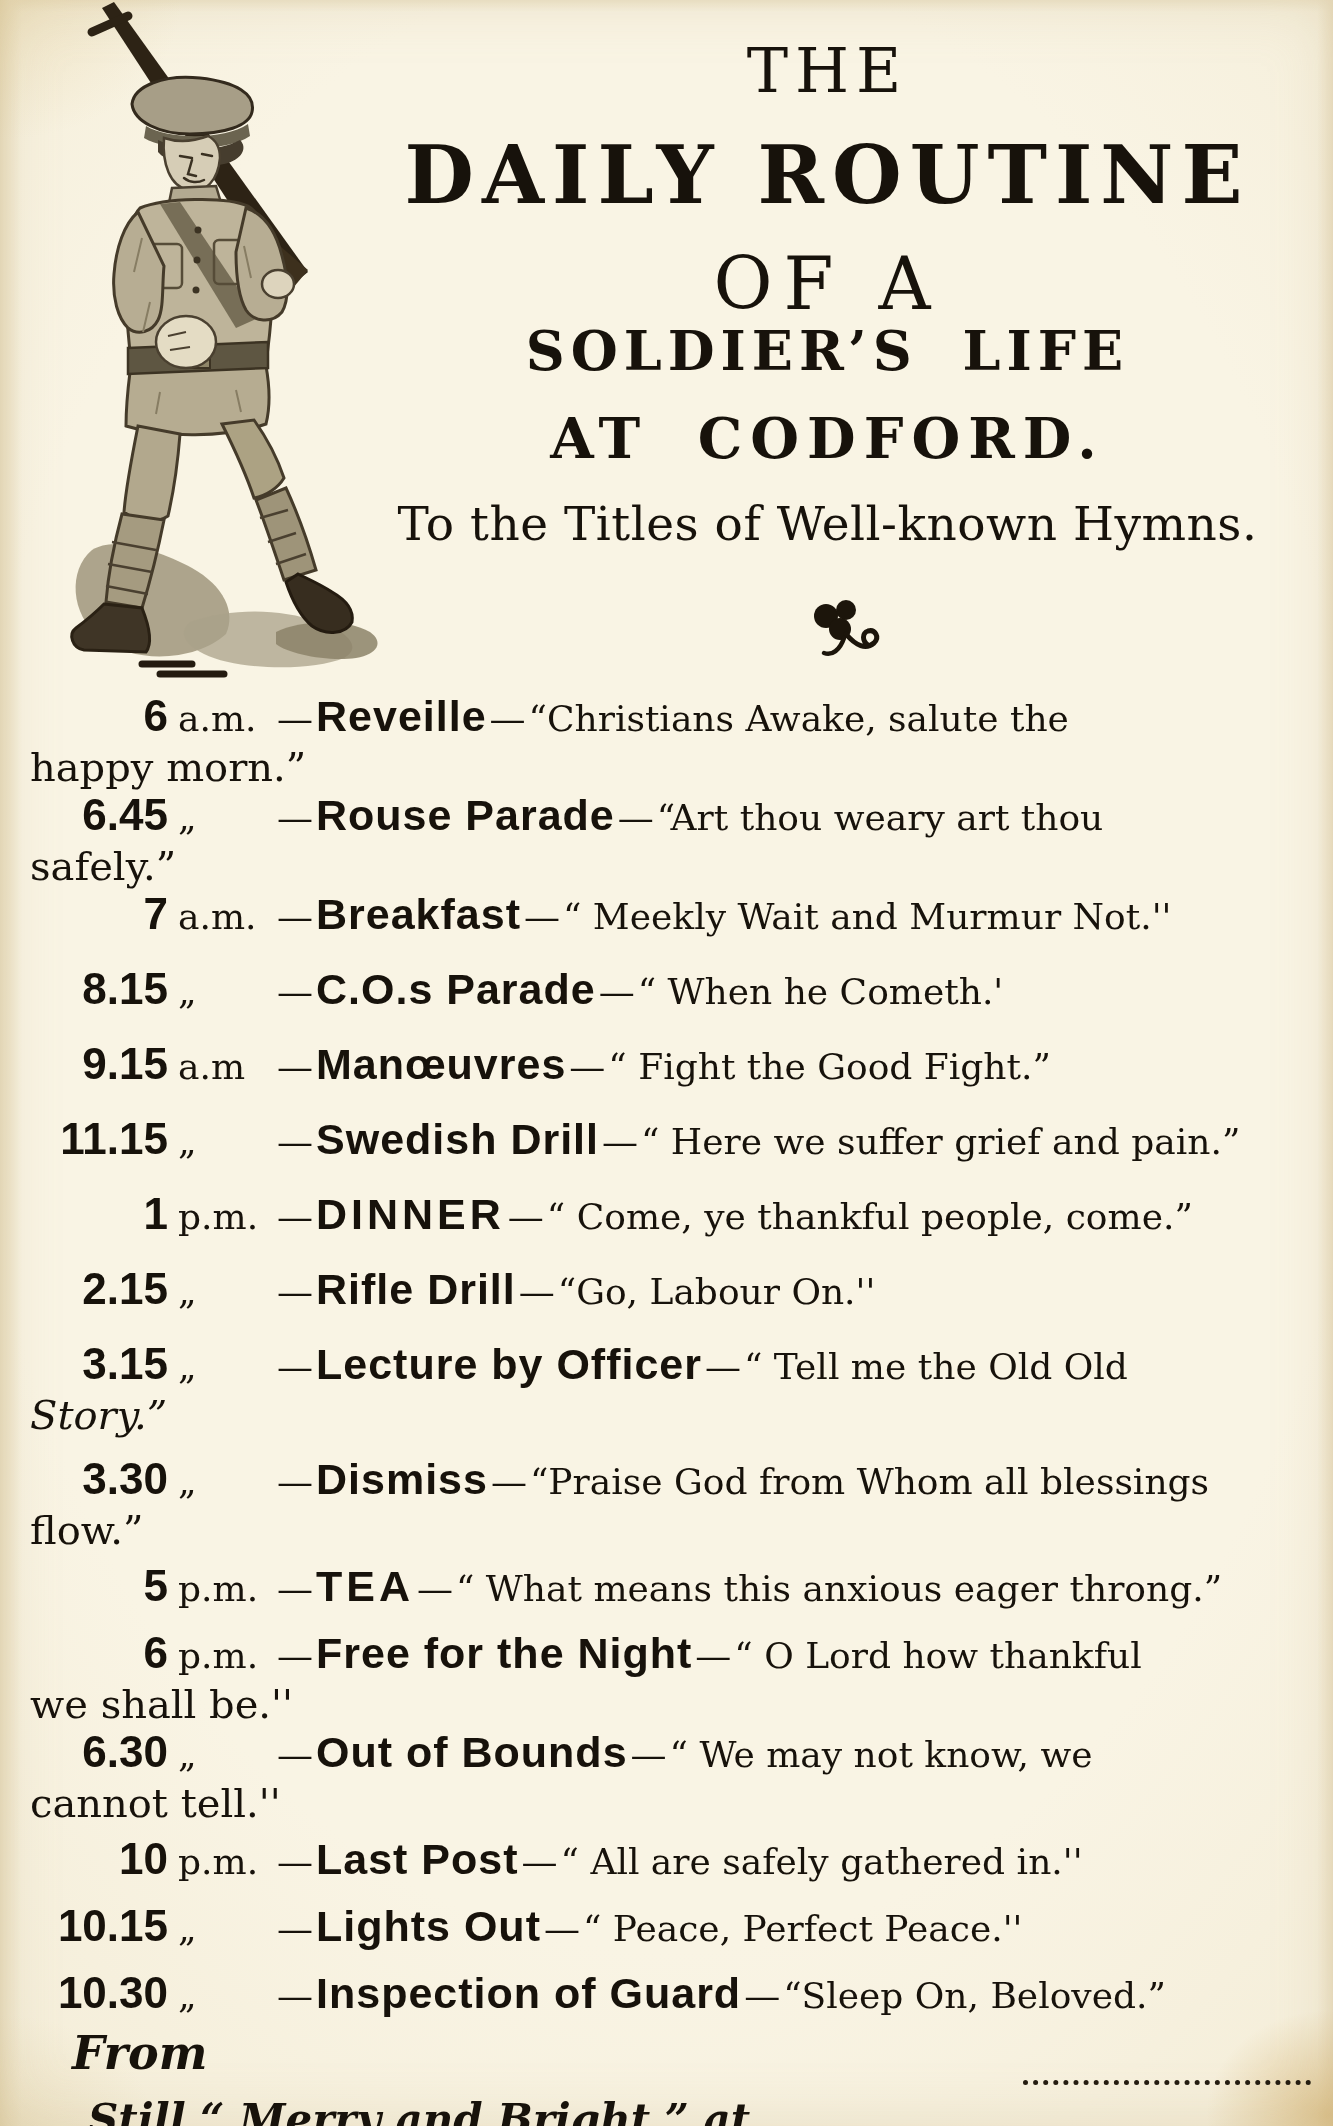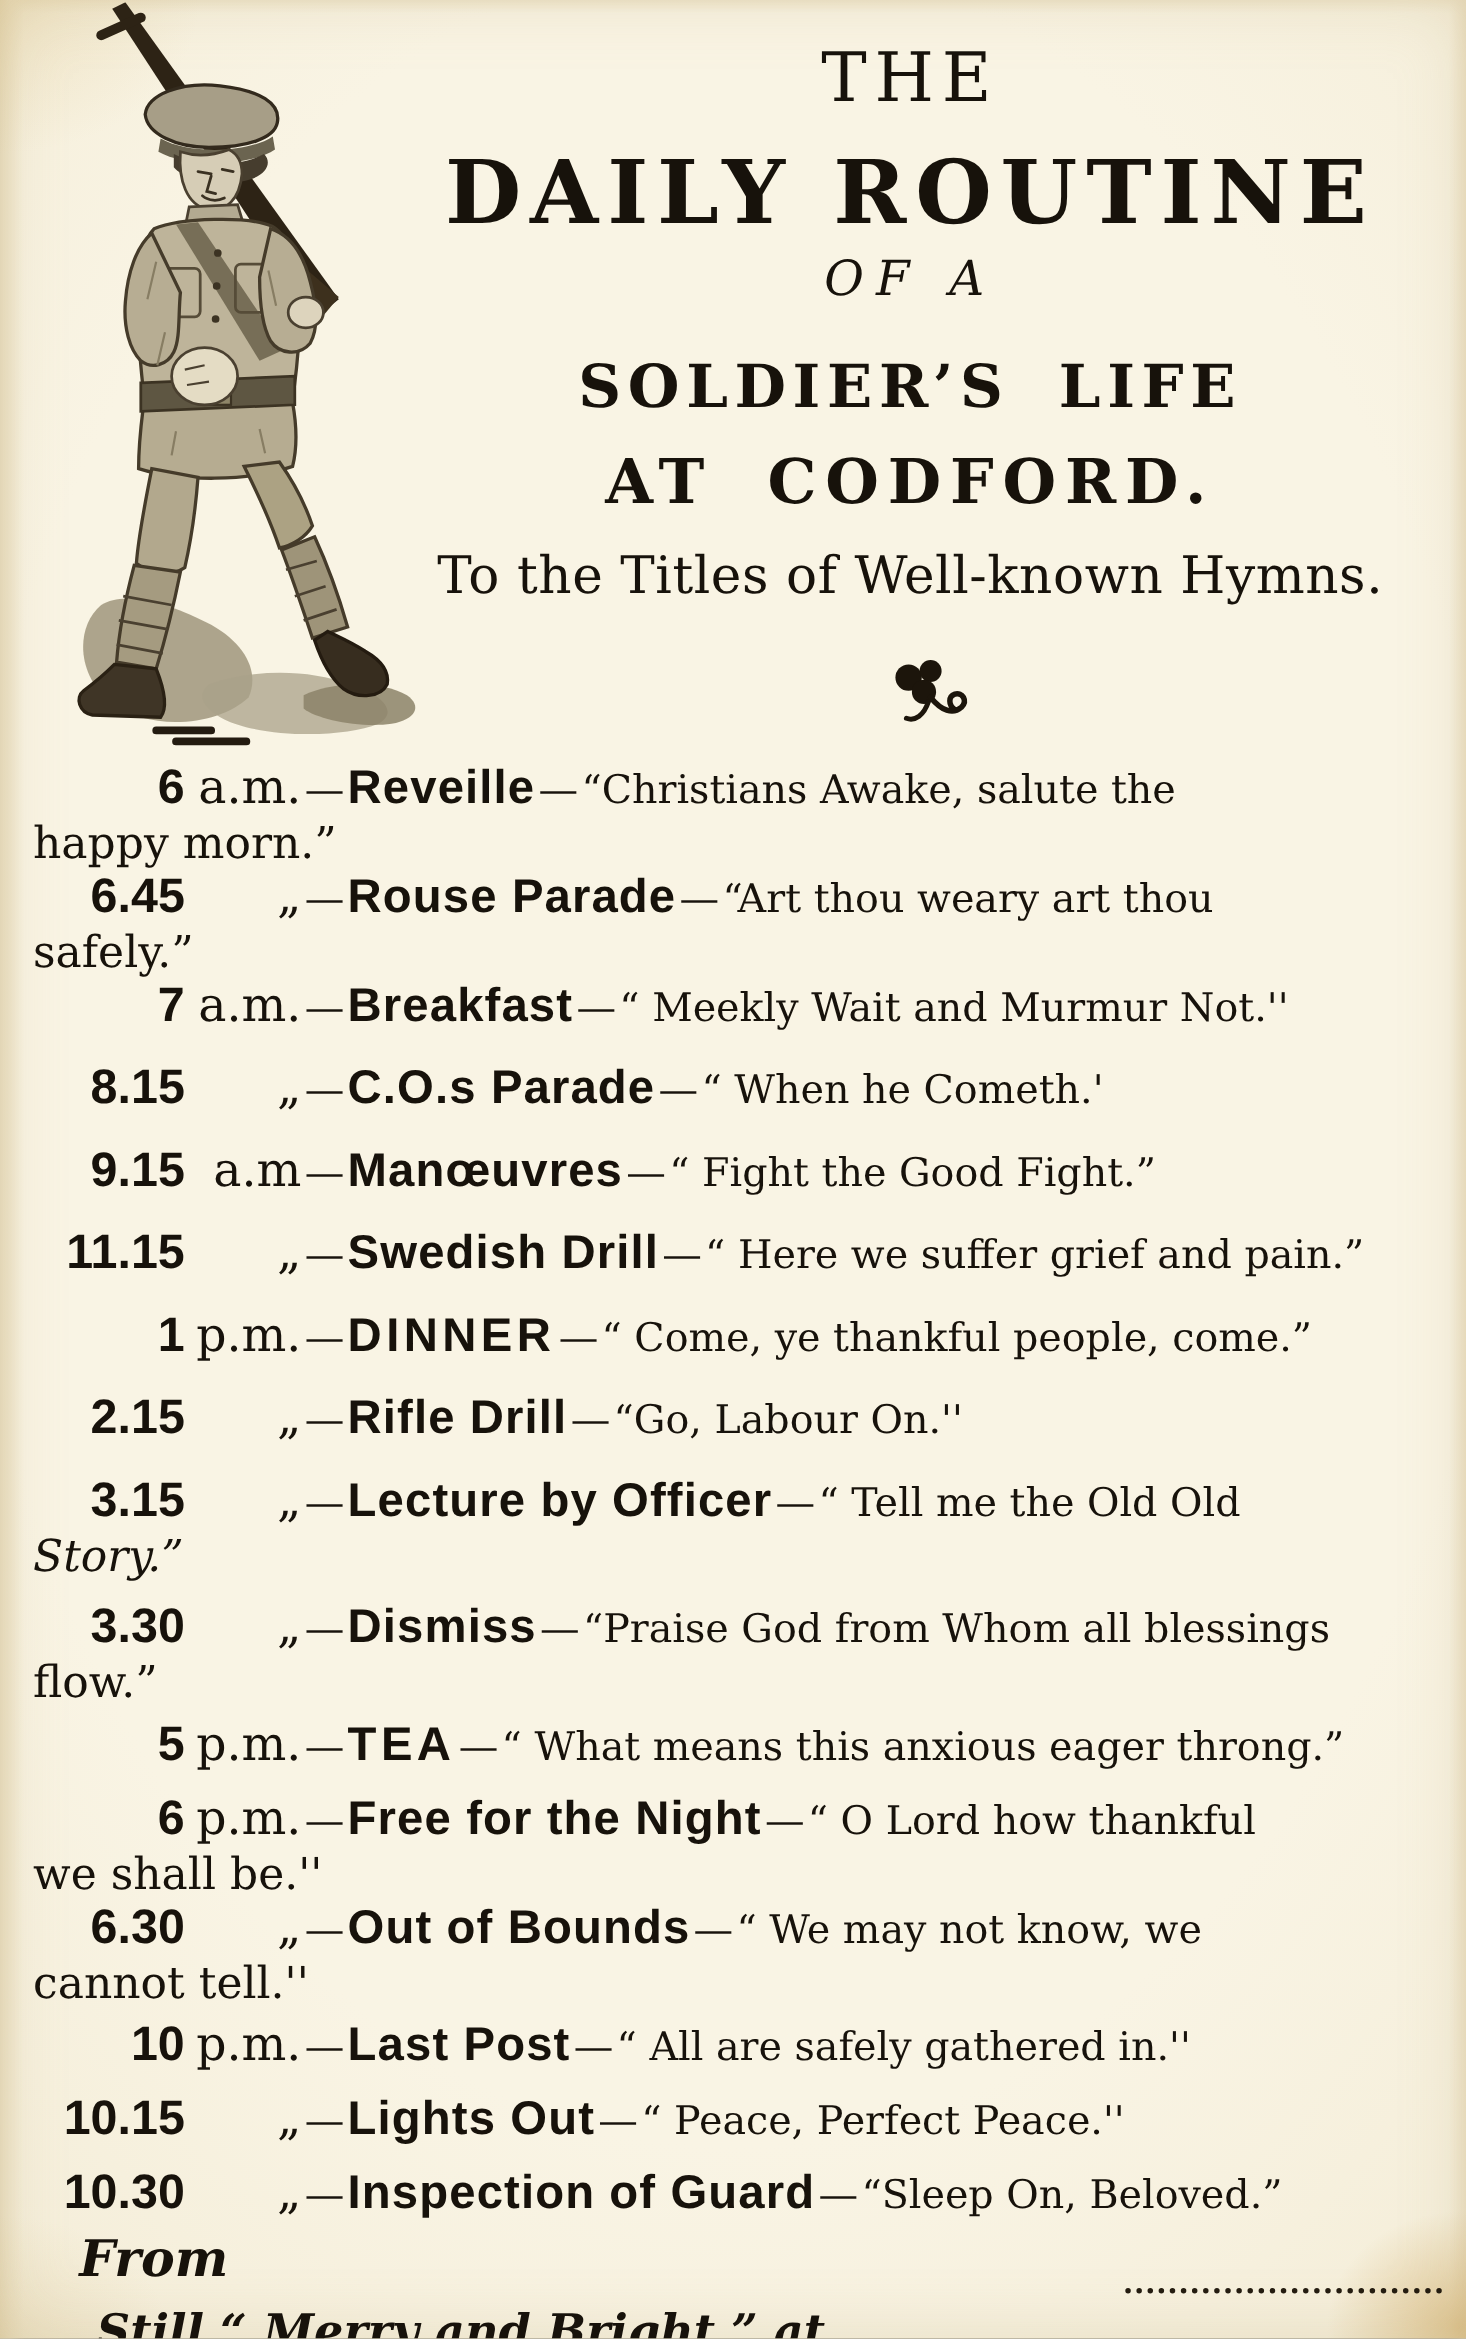--- a/index.html
+++ b/index.html
@@ -15,34 +15,34 @@
       linear-gradient(270deg, #ece1c6 0px, rgba(236,225,198,0) 16px),
       linear-gradient(180deg, #efe6cd 0px, rgba(239,230,205,0) 12px),
       radial-gradient(95% 85% at 50% 45%, #f9f4e4 55%, #f1e9d1 100%);
     background-color:#f6f0dd;
     box-shadow: inset 0 0 60px rgba(186,162,108,.25);
   }
   
   .header{position:absolute;left:360px;width:935px;text-align:center;line-height:1;}
   .t-the      {top:40px;  font-size:62px; letter-spacing:7px;}
   .t-main     {top:135px; font-size:80px; font-weight:bold; letter-spacing:8px;}
-  .t-ofa      {top:232px; font-size:44px; letter-spacing:11px;font-style:italic;}
+  .t-ofa      {top:248px; font-size:72px; letter-spacing:11px;}
   .t-life     {top:324px; font-size:54px; font-weight:bold; letter-spacing:6px; word-spacing:20px;}
   .t-codford  {top:410px; font-size:56px; font-weight:bold; letter-spacing:8px; word-spacing:22px;}
   .t-sub      {top:500px; font-size:47px; letter-spacing:.5px;}
   
   .fleuron{position:absolute;left:800px;top:596px;}
   .soldier{position:absolute;left:40px;top:2px;}
   
   .schedule{position:absolute;left:30px;right:30px;top:690px;}
   .row{margin-bottom:20px;}
   .row-main{display:flex;align-items:baseline;line-height:52px;white-space:pre;}
   .time{flex:0 0 138px;text-align:right;
         font-family:"Liberation Sans", sans-serif;font-weight:bold;font-size:44px;}
-  .unit{flex:0 0 96px;padding-left:10px;font-size:43px;text-align:right;}
+  .unit{flex:0 0 96px;padding-left:10px;font-size:36px;}
   .sep{font-size:36px;padding:0 3px;}
   .activity{font-family:"Liberation Sans", sans-serif;font-weight:bold;font-size:43px;letter-spacing:1px;}
   .quote{font-size:36px;white-space:pre;}
   .cont{text-align:left;font-size:40px;line-height:44px;}
   
   .footer{position:absolute;left:72px;right:22px;top:2026px;display:flex;align-items:flex-start;flex-direction:column;}
   .from-label{font-style:italic;font-weight:600;font-size:46px;}
   .still-label{font-style:italic;font-weight:600;font-size:42px;padding:0 12px 0 16px;}
   .dotleader{border-bottom:5px dotted #241c10;align-self:flex-end;margin-bottom:10px;}
   .leader1{width:288px;}

